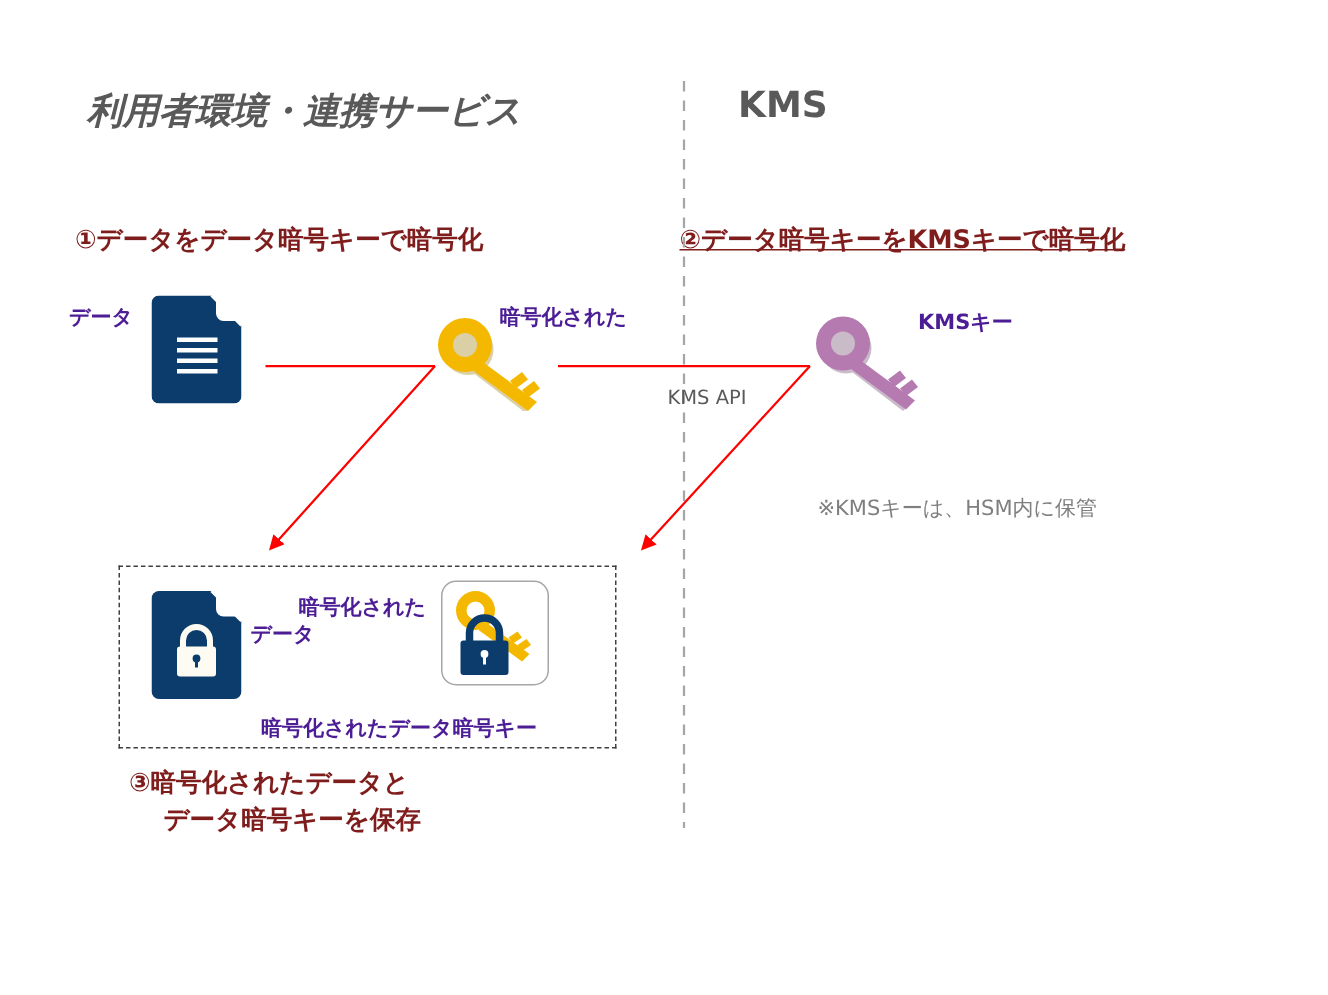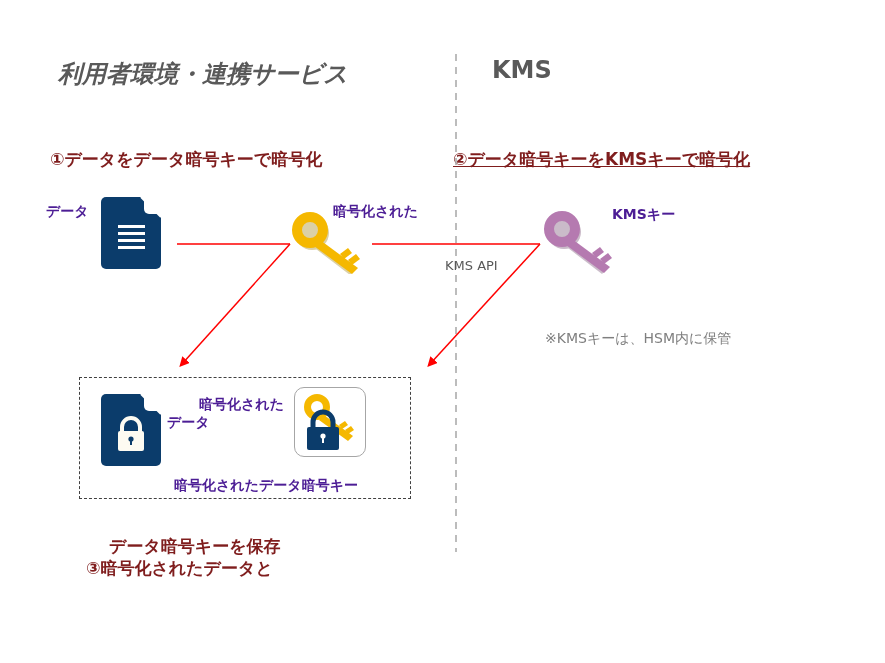--- a/index.html
+++ b/index.html
@@ -110,14 +110,14 @@
     </g>
     <path d="M12,36 V30 a10,10 0 0 1 20,0 V36" fill="none" stroke="#0b3c6b" stroke-width="5"></path>
     <rect x="6" y="35" width="32" height="23" rx="2" fill="#0b3c6b"></rect>
     <circle cx="22" cy="44" r="2.6" fill="#fff"></circle>
     <rect x="21" y="44" width="2" height="7" fill="#fff"></rect>
   </svg>
 </div>
 
 <div class="abs lbl" style="left:174px; top:477px;">暗号化されたデータ暗号キー</div>
 
-<div class="abs step" style="left:86px; top:510px;margin-top:47px;">③暗号化されたデータと</div>
+<div class="abs step" style="left:86px; top:510px;">③暗号化されたデータと</div>
 <div class="abs step" style="left:109px; top:535px;">データ暗号キーを保存</div>
 
 </body></html>

